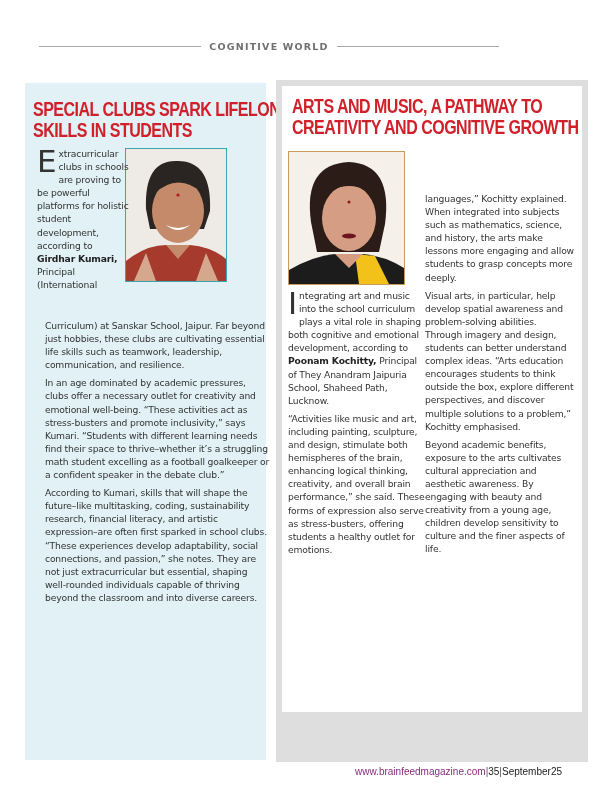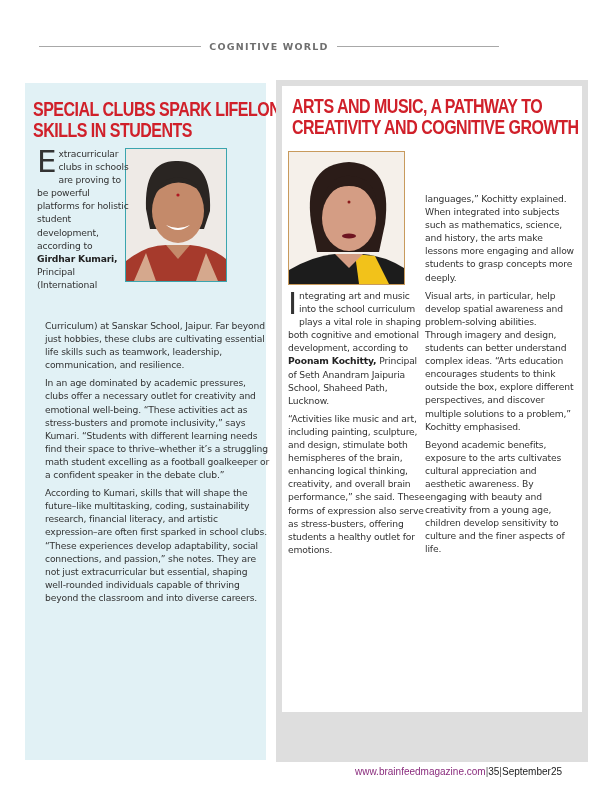--- a/index.html
+++ b/index.html
@@ -94,21 +94,21 @@
         <path d="M33 50 Q40 22 62 24 Q86 26 88 52 Q80 34 60 34 Q42 34 33 50 Z" fill="#2b1c18"></path>
         <circle cx="60" cy="50" r="1.5" fill="#8a1a1a"></circle>
         <ellipse cx="60" cy="84" rx="7" ry="2.6" fill="#6e1420"></ellipse>
         <path d="M0 132 L0 118 Q24 104 46 102 L74 102 Q96 104 115 116 L115 132 Z" fill="#1c1c1c"></path>
         <path d="M66 102 L86 104 L100 132 L70 132 Z" fill="#f2c21a"></path>
         <path d="M46 102 L60 116 L74 102 Z" fill="#d49d84"></path>
       </svg>
     </div>
 
     <div class="body-text right-col1-text">
-      <p><span class="dropcap-i">I</span><span>ntegrating art and music into the school curriculum plays a vital role in shaping both cognitive and emotional development, according to </span><span class="bold">Poonam Kochitty,</span><span> Principal of Seth Anandram Jaipuria School, Shaheed Path, Lucknow.</span></p>
+      <p><span class="dropcap-i">I</span><span>ntegrating art and music into the school curriculum plays a vital role in shaping both cognitive and emotional development, according to </span><span class="bold">Poonam Kochitty,</span><span> Principal of They Anandram Jaipuria School, Shaheed Path, Lucknow.</span></p>
       <p>“Activities like music and art, including painting, sculpture, and design, stimulate both hemispheres of the brain, enhancing logical thinking, creativity, and overall brain performance,” she said. These forms of expression also serve as stress-busters, offering students a healthy outlet for emotions.</p>
     </div>
 
     <div class="body-text right-col2-text">
       <p>languages,” Kochitty explained. When integrated into subjects such as mathematics, science, and history, the arts make lessons more engaging and allow students to grasp concepts more deeply.</p>
       <p>Visual arts, in particular, help develop spatial awareness and problem-solving abilities. Through imagery and design, students can better understand complex ideas. “Arts education encourages students to think outside the box, explore different perspectives, and discover multiple solutions to a problem,” Kochitty emphasised.</p>
       <p>Beyond academic benefits, exposure to the arts cultivates cultural appreciation and aesthetic awareness. By engaging with beauty and creativity from a young age, children develop sensitivity to culture and the finer aspects of life.</p>
     </div>
   </div>
 </div>

